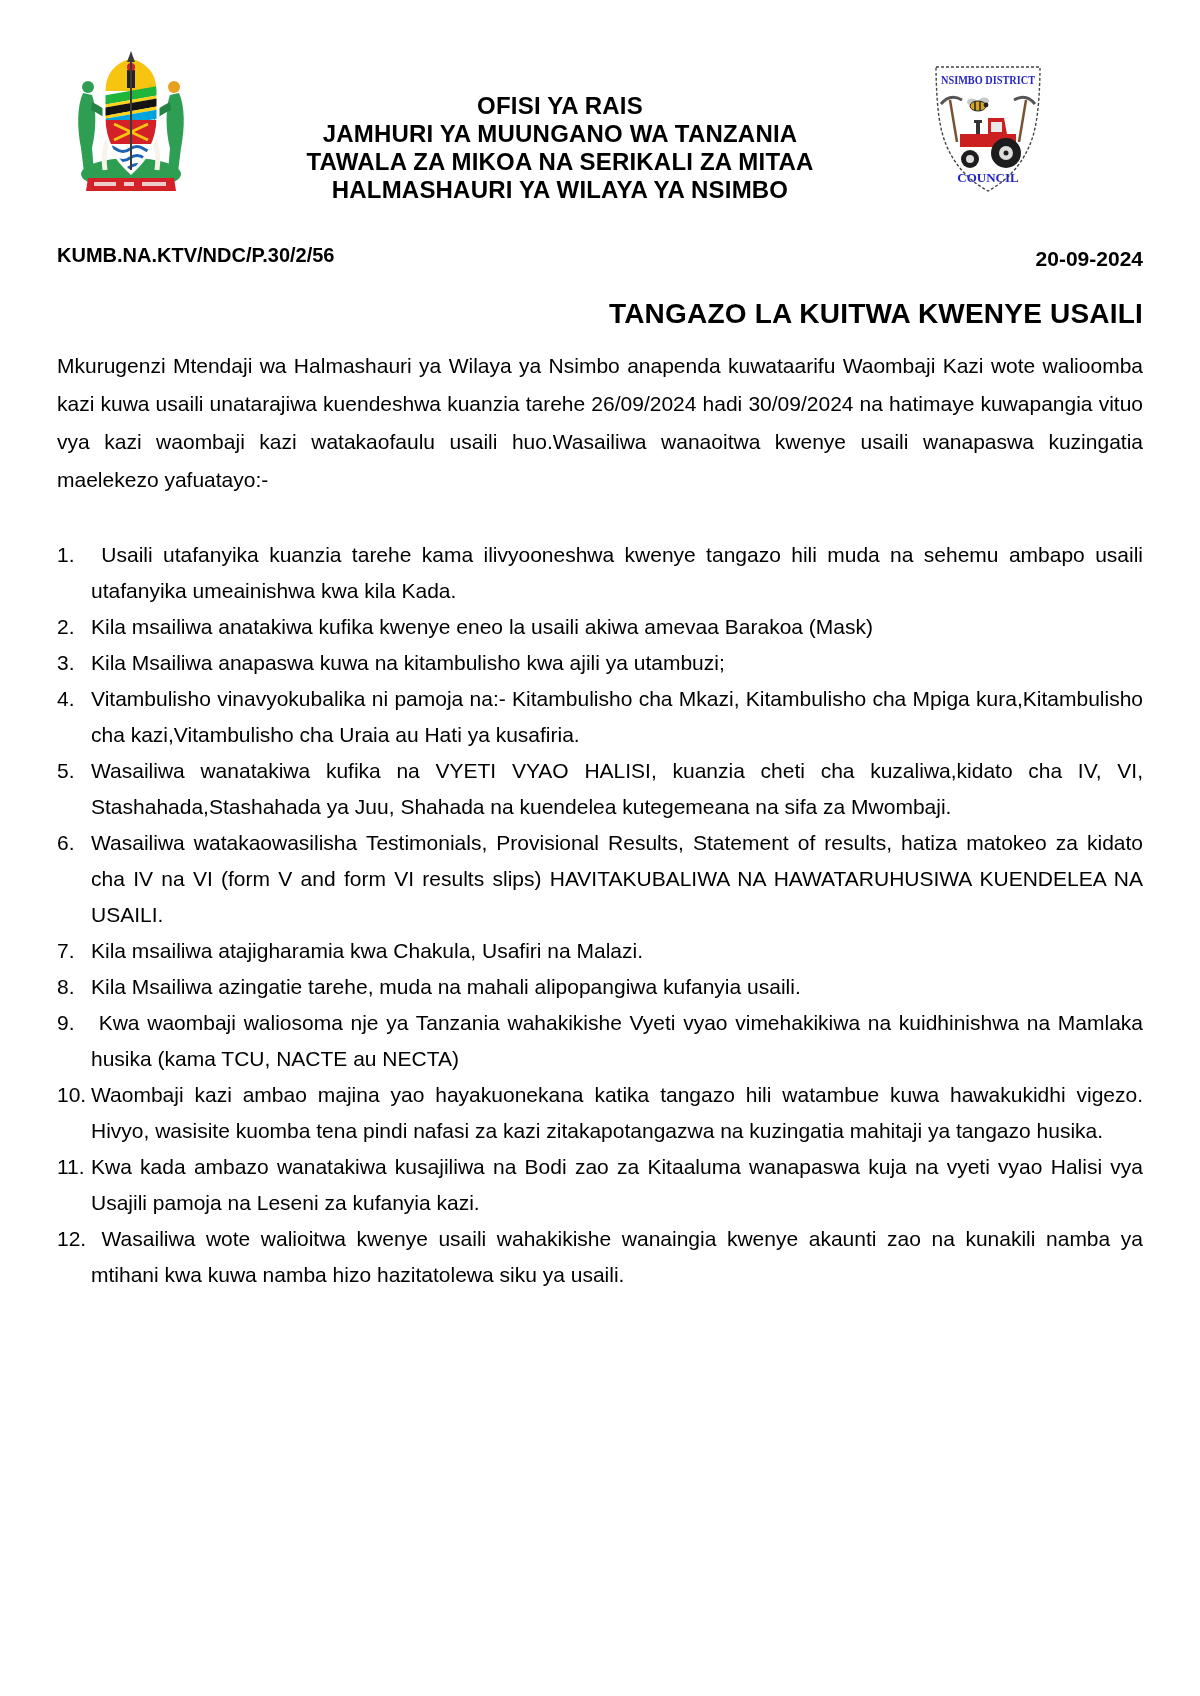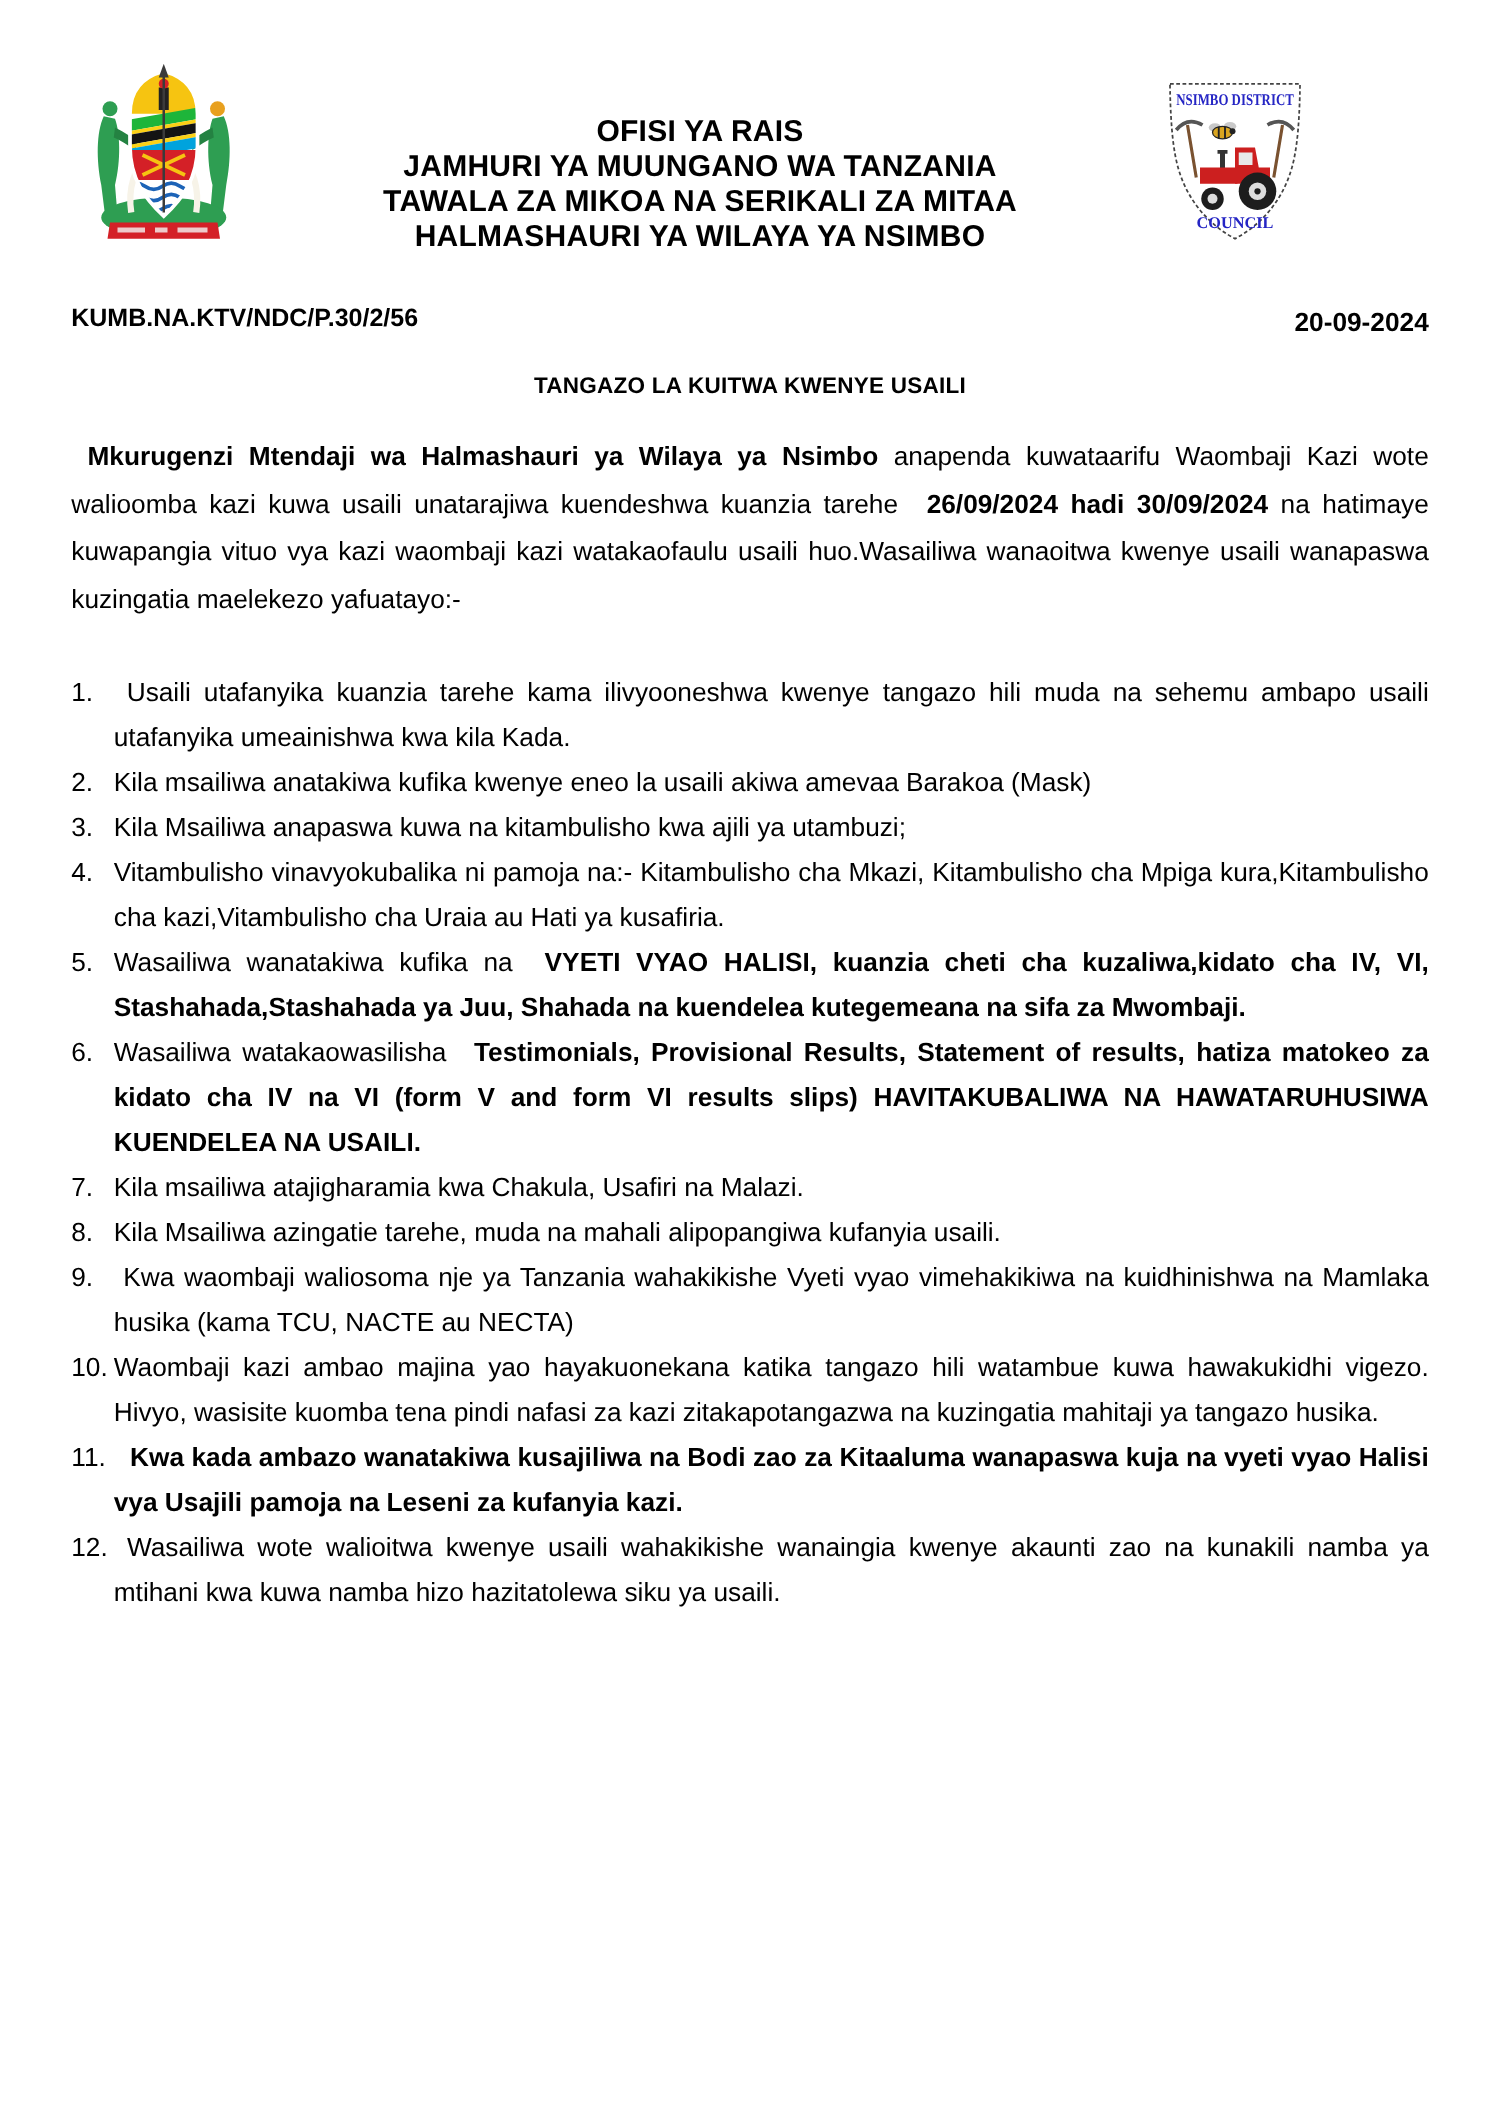--- a/index.html
+++ b/index.html
@@ -29,43 +29,43 @@
     top: 240px; left: 57px; right: 57px;
     display: flex;
     justify-content: space-between;
     align-items: center;
   }
   .ref-number { font-weight: 700; font-size: 20px; }
   .ref-date   { font-weight: 700; font-size: 21px; margin-top: 7px; }
   .doc-title {
     position: absolute;
     top: 298px; left: 57px; right: 57px;
-    text-align: center;
+    text-align: right;
     font-weight: 700;
-    font-size: 18px;
+    font-size: 28px;
     letter-spacing: 0.2px;
   }
   .body-block { position: absolute; top: 347px; left: 57px; right: 57px; }
   .intro {
     font-size: 21px;
     line-height: 38px;
     text-align: justify;
     text-justify: inter-word;
   }
   .list { margin-top: 38px; }
   .list-item {
     position: relative;
     padding-left: 34px;
     font-size: 21px;
     line-height: 36px;
     text-align: justify;
     text-justify: inter-word;
   }
   .item-number { position: absolute; left: 0; top: 0; }
-  .seg-bold { font-weight: 700; margin-left: 13px; }
+  .seg-bold { font-weight: 400; }
   svg text { font-family: "Liberation Serif", serif; }
 </style>
 </head>
 <body>
 
 <div class="page">
 
   <span class="coat-logo">
     <svg width="134" height="156" viewBox="0 0 134 156">
       <defs>

